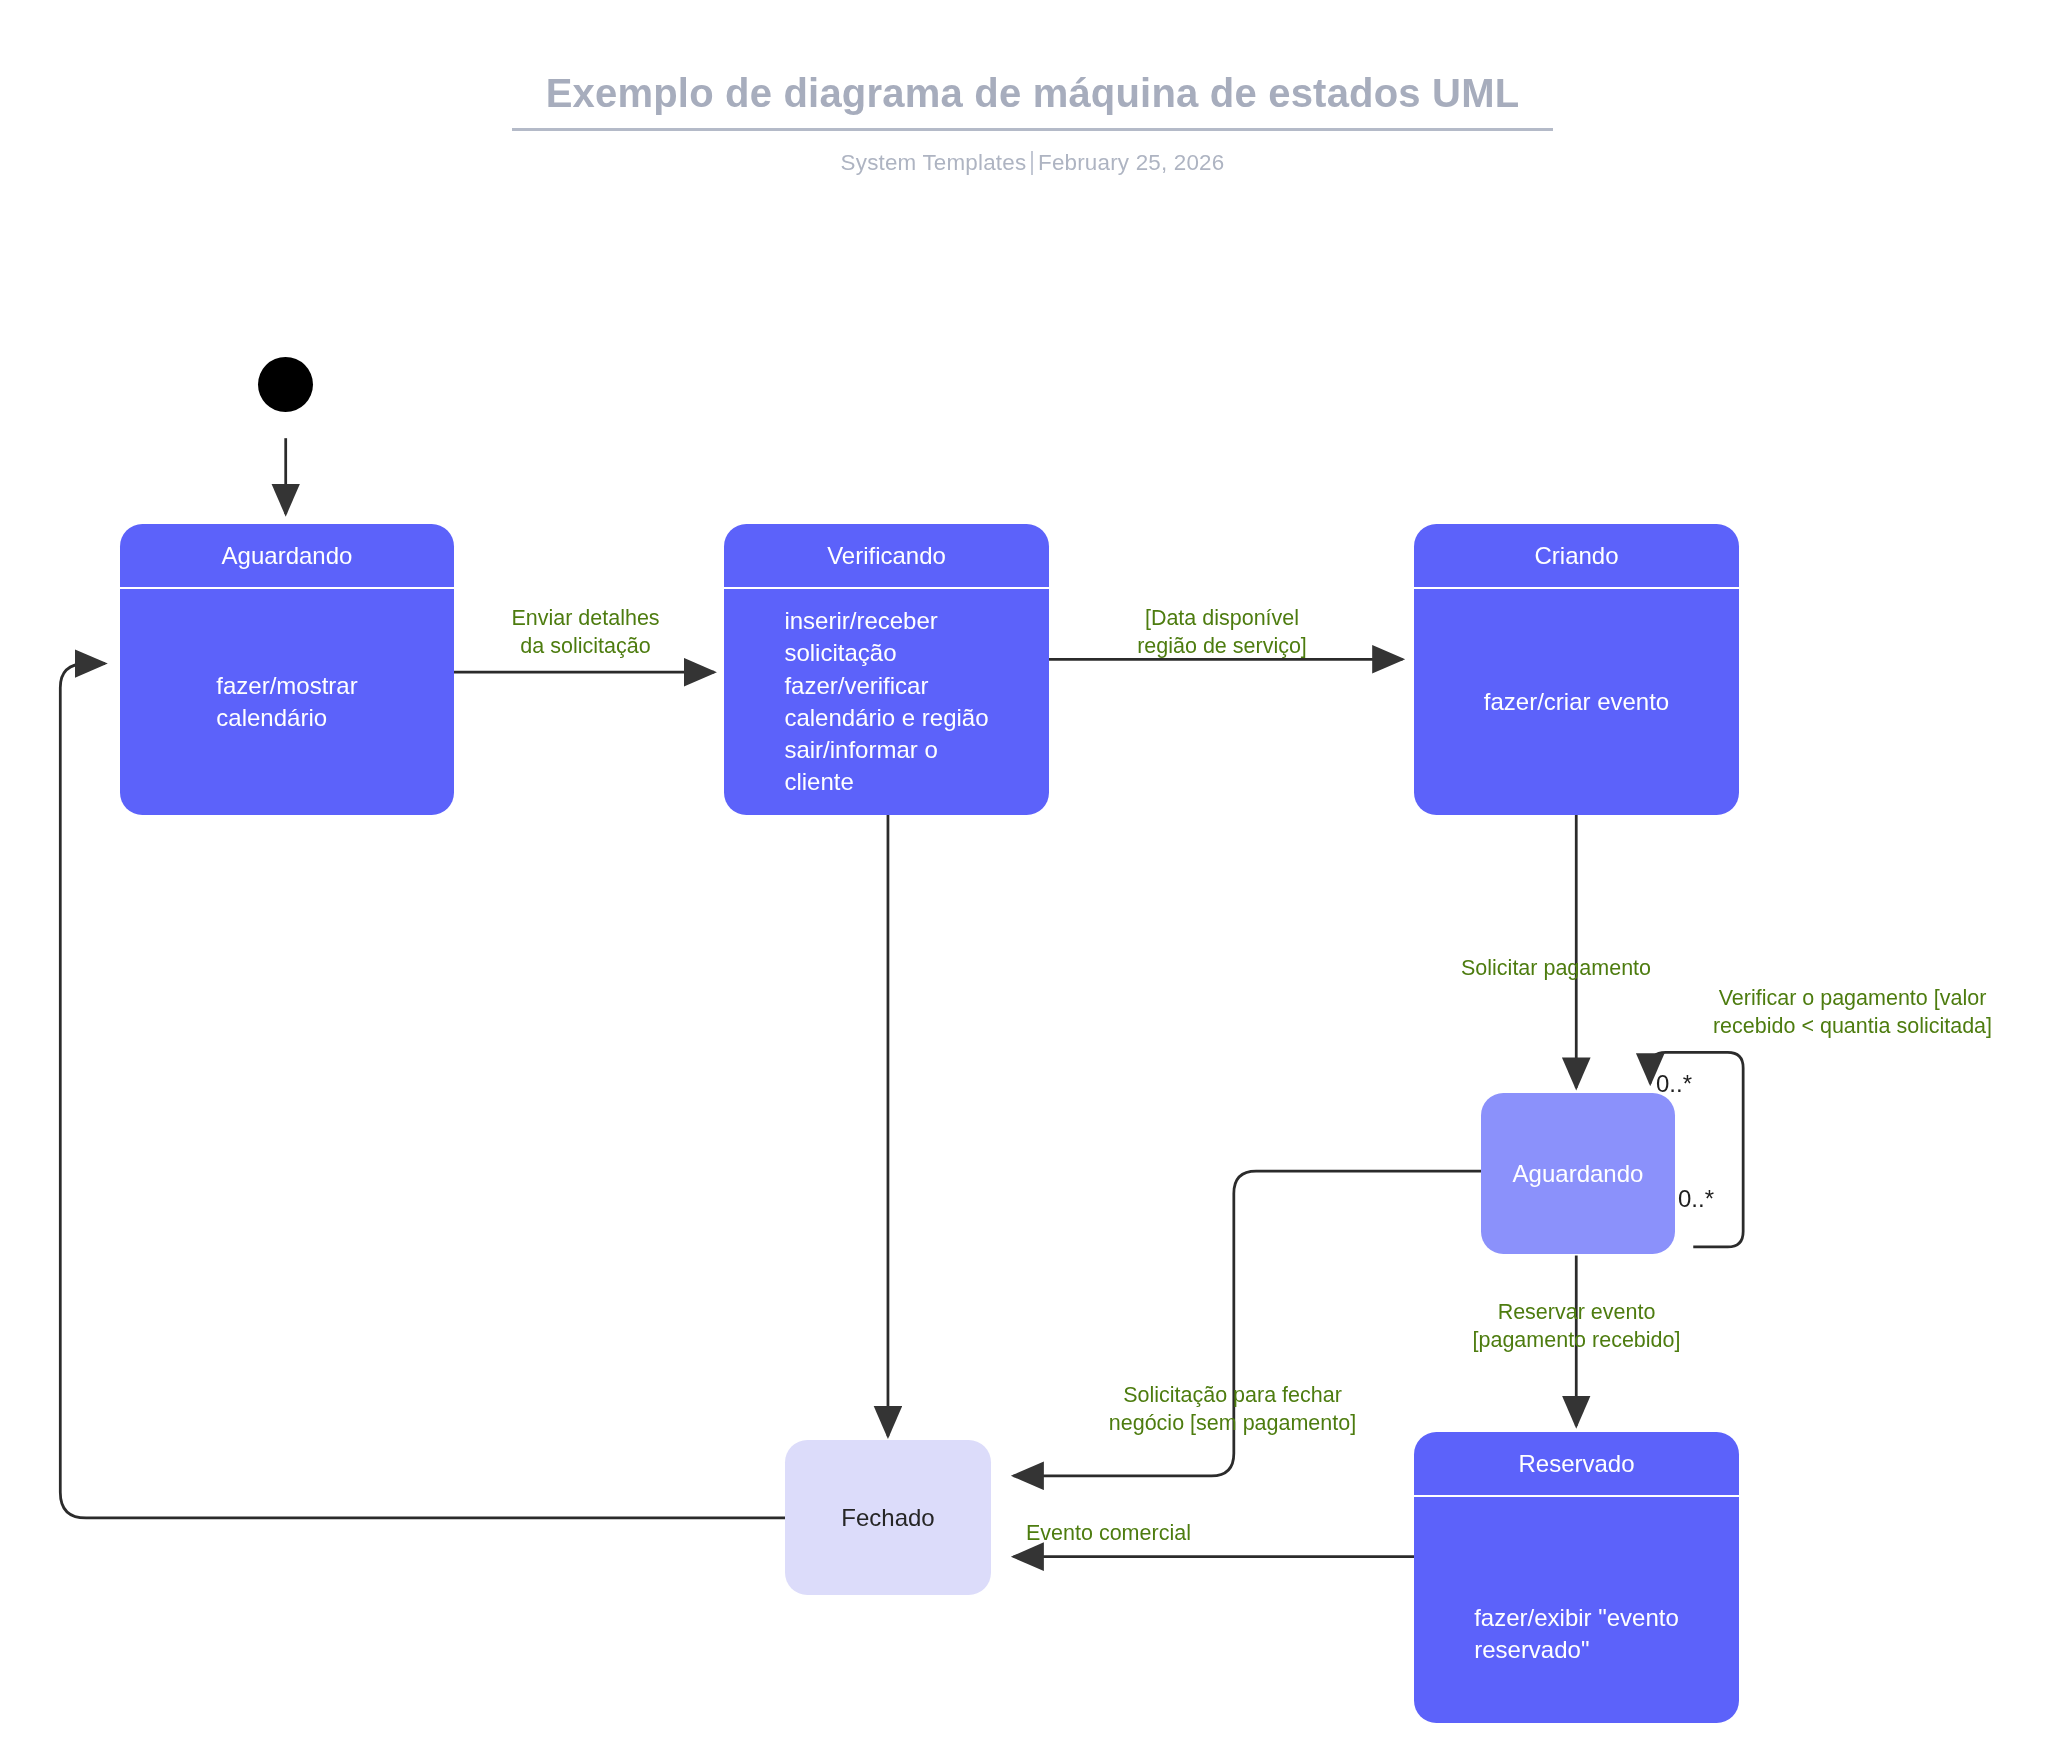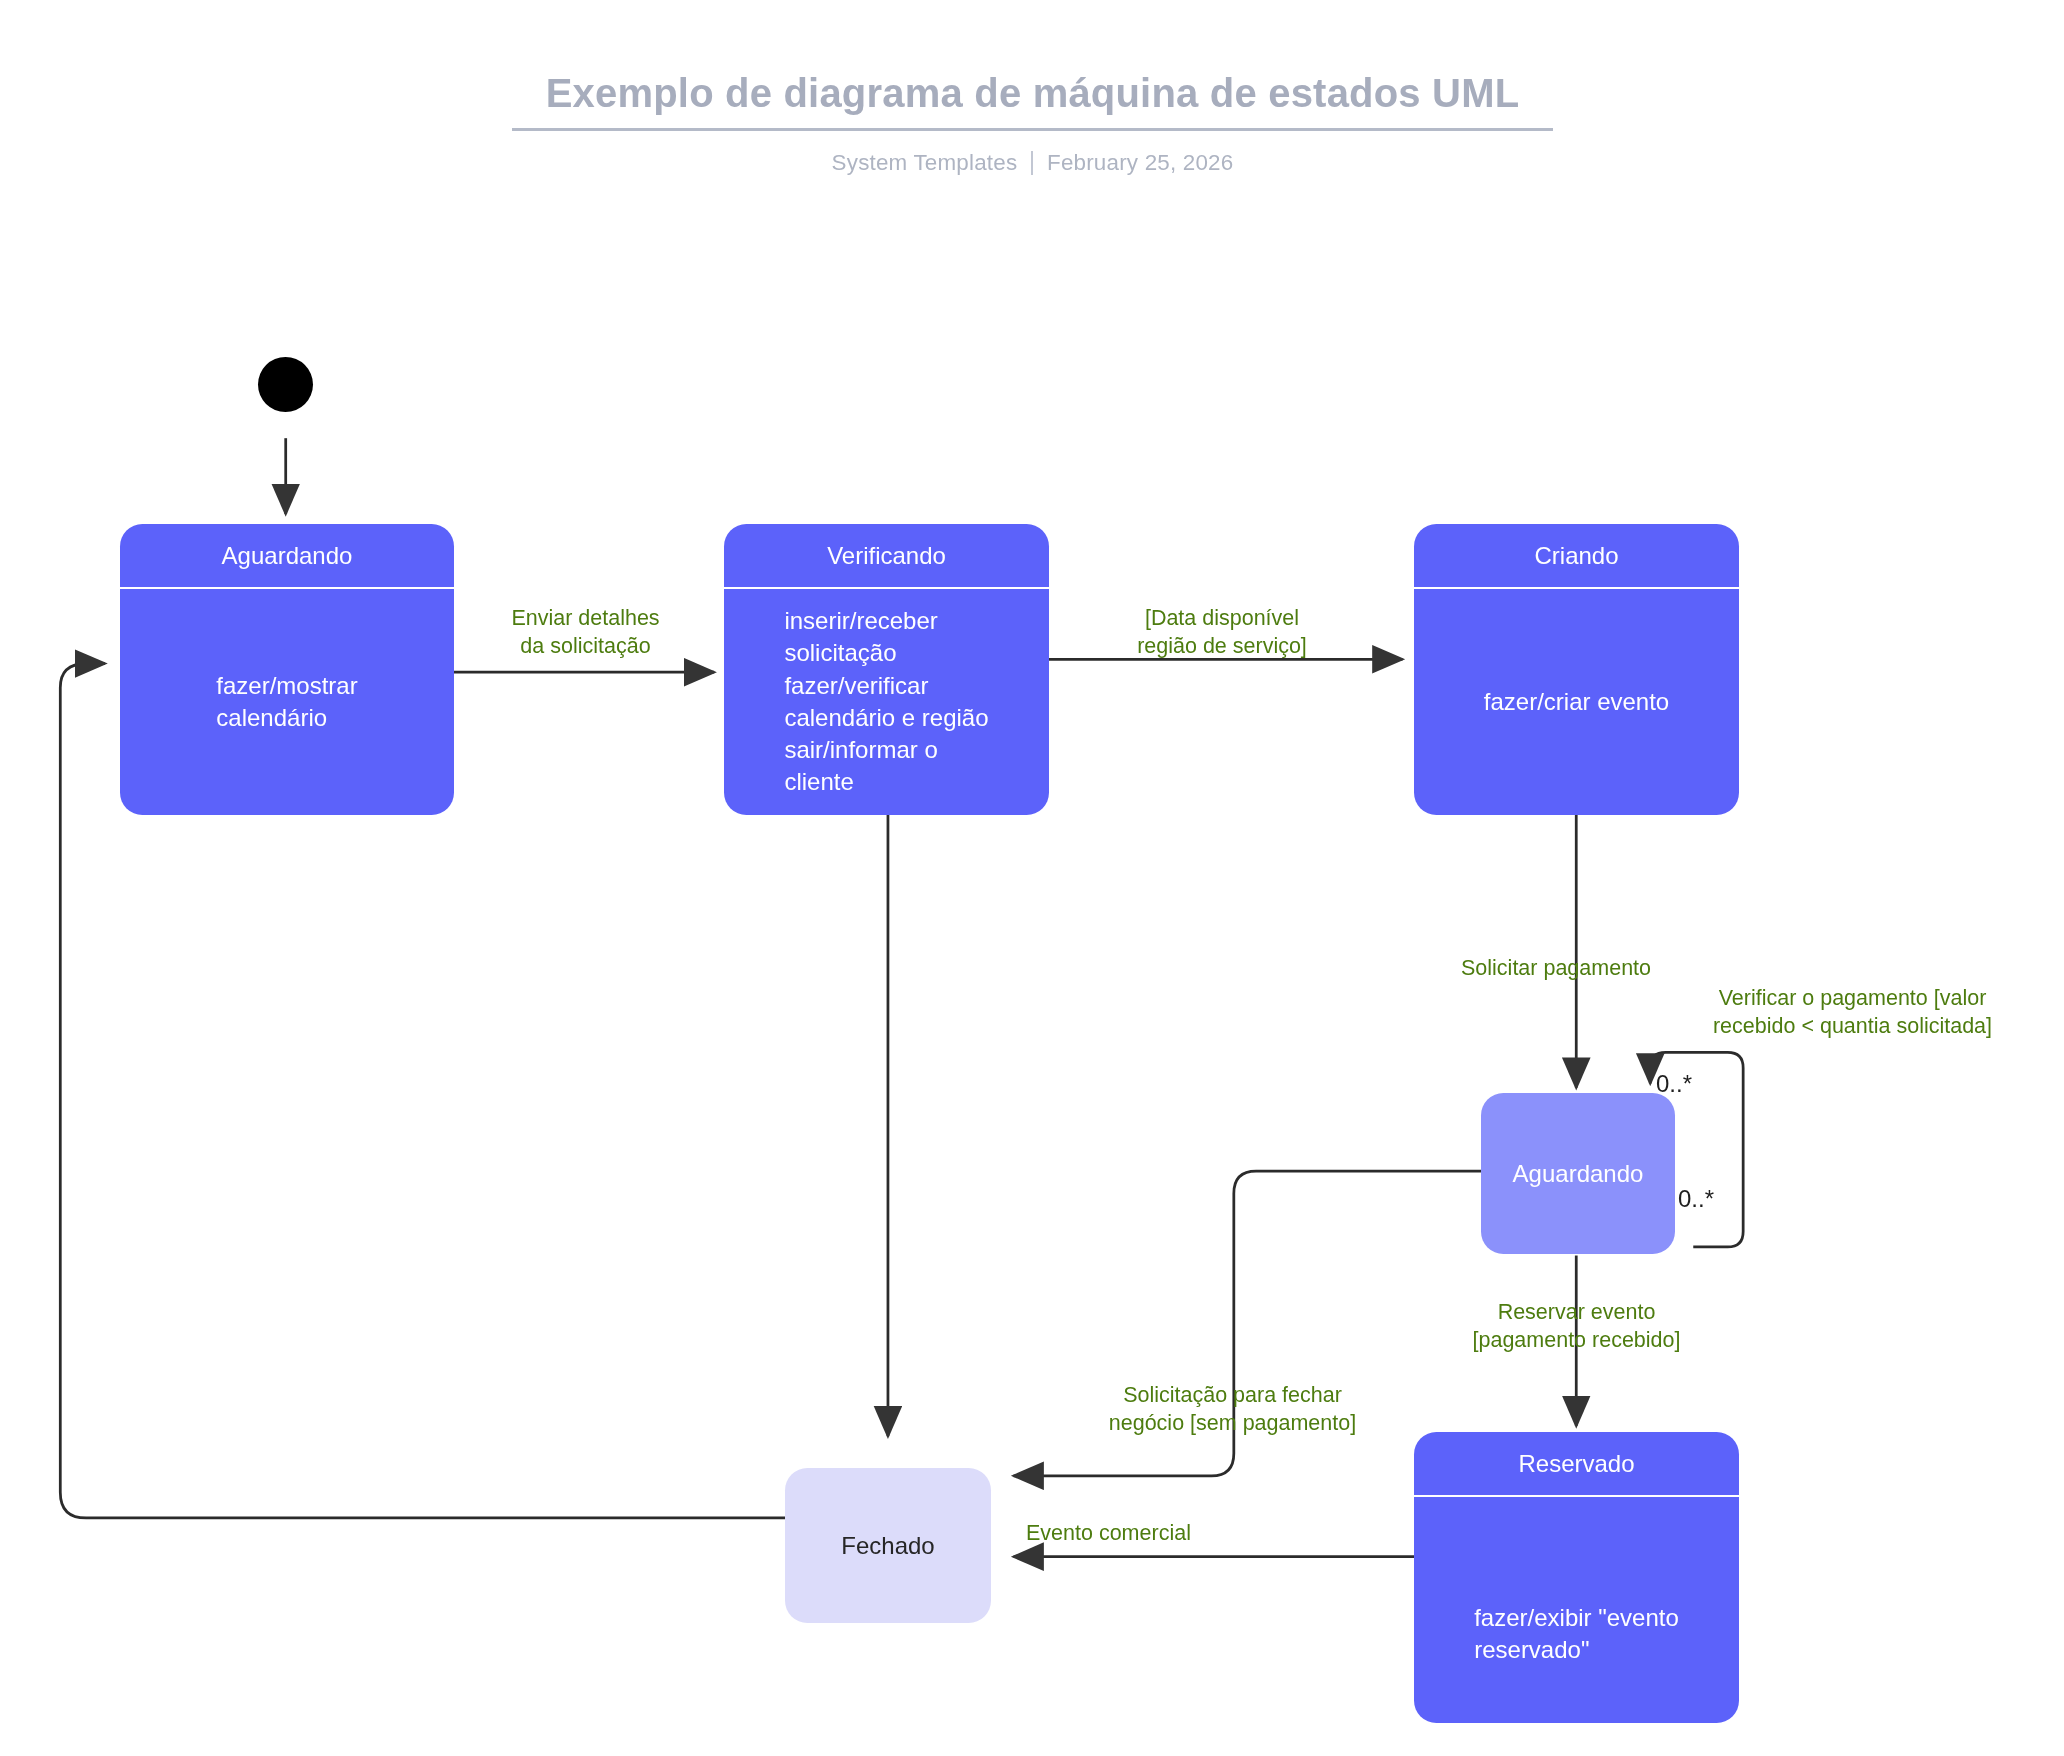--- a/index.html
+++ b/index.html
@@ -12,21 +12,21 @@
 
   
   .header{position:absolute;left:0;top:0;width:2065px;text-align:center;}
   .doc-title{
     font-size:40px;font-weight:bold;color:#a7adbd;letter-spacing:0.2px;
     display:inline-block;padding:0 34px 12px 34px;border-bottom:3.4px solid #b4bac8;
     margin-top:62px;line-height:1.15;
   }
   .doc-sub{
     margin-top:19px;font-size:22.4px;color:#aeb4c2;letter-spacing:0.2px;
-    display:flex;align-items:center;justify-content:center;gap:14px;
+    display:flex;align-items:center;justify-content:center;gap:5px;
   }
   .doc-sub .sep{display:inline-block;width:1.7px;height:24px;background:#c2c7d3;}
 
   
   #edges{position:absolute;left:0;top:0;width:2065px;height:1756px;pointer-events:none;}
 
   
   .node{position:absolute;box-sizing:border-box;}
   .state{
     background:#5c62fa;border-radius:22.4px;overflow:hidden;color:#ffffff;
@@ -38,21 +38,21 @@
   }
   .state .bd{
     flex:1;display:flex;align-items:center;justify-content:center;
     text-align:left;font-size:24px;line-height:1.34;padding:5.2px 13.8px;white-space:pre-line;
   }
   .simple{
     border-radius:22.4px;display:flex;align-items:center;justify-content:center;
     text-align:center;font-size:24px;line-height:1.3;padding:5.2px 12px;
   }
   .simple.mid{background:#8b91fb;color:#ffffff;}
-  .simple.light{background:#dcdcfa;color:#262626;margin-top:28px;}
+  .simple.light{background:#dcdcfa;color:#262626;}
 
   .initial{
     position:absolute;width:55px;height:55px;border-radius:50%;background:#000000;
   }
 
   
   .elabel{
     position:absolute;font-size:21.5px;line-height:1.3;color:#4d7c0f;
     white-space:pre-line;text-align:center;
   }

